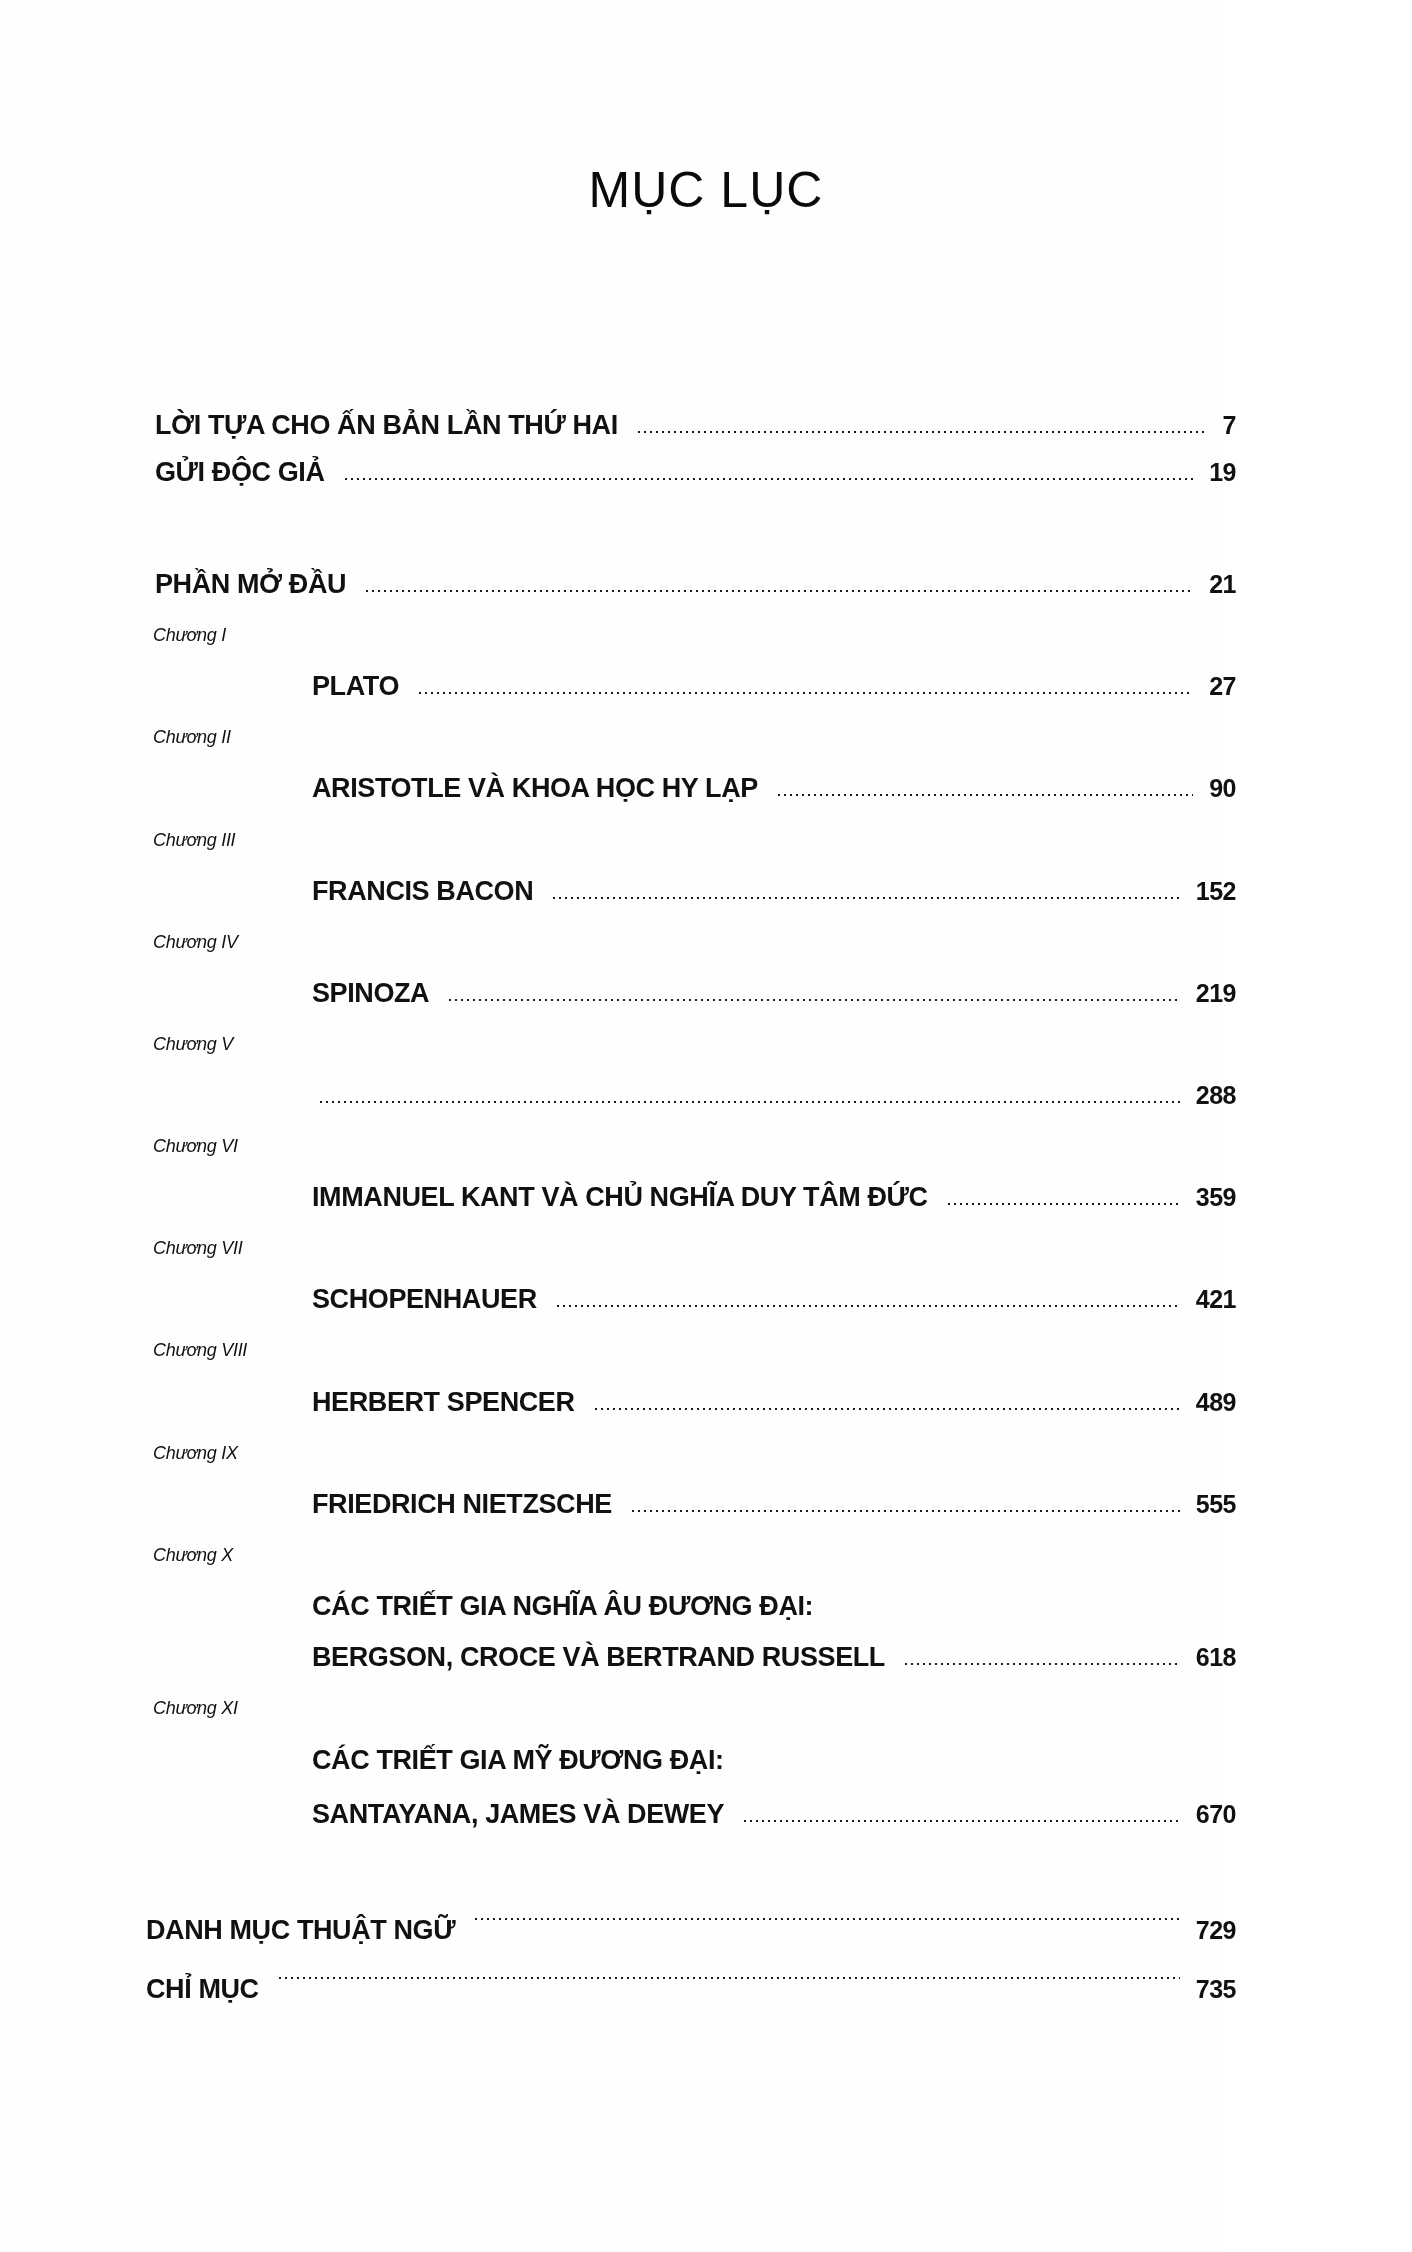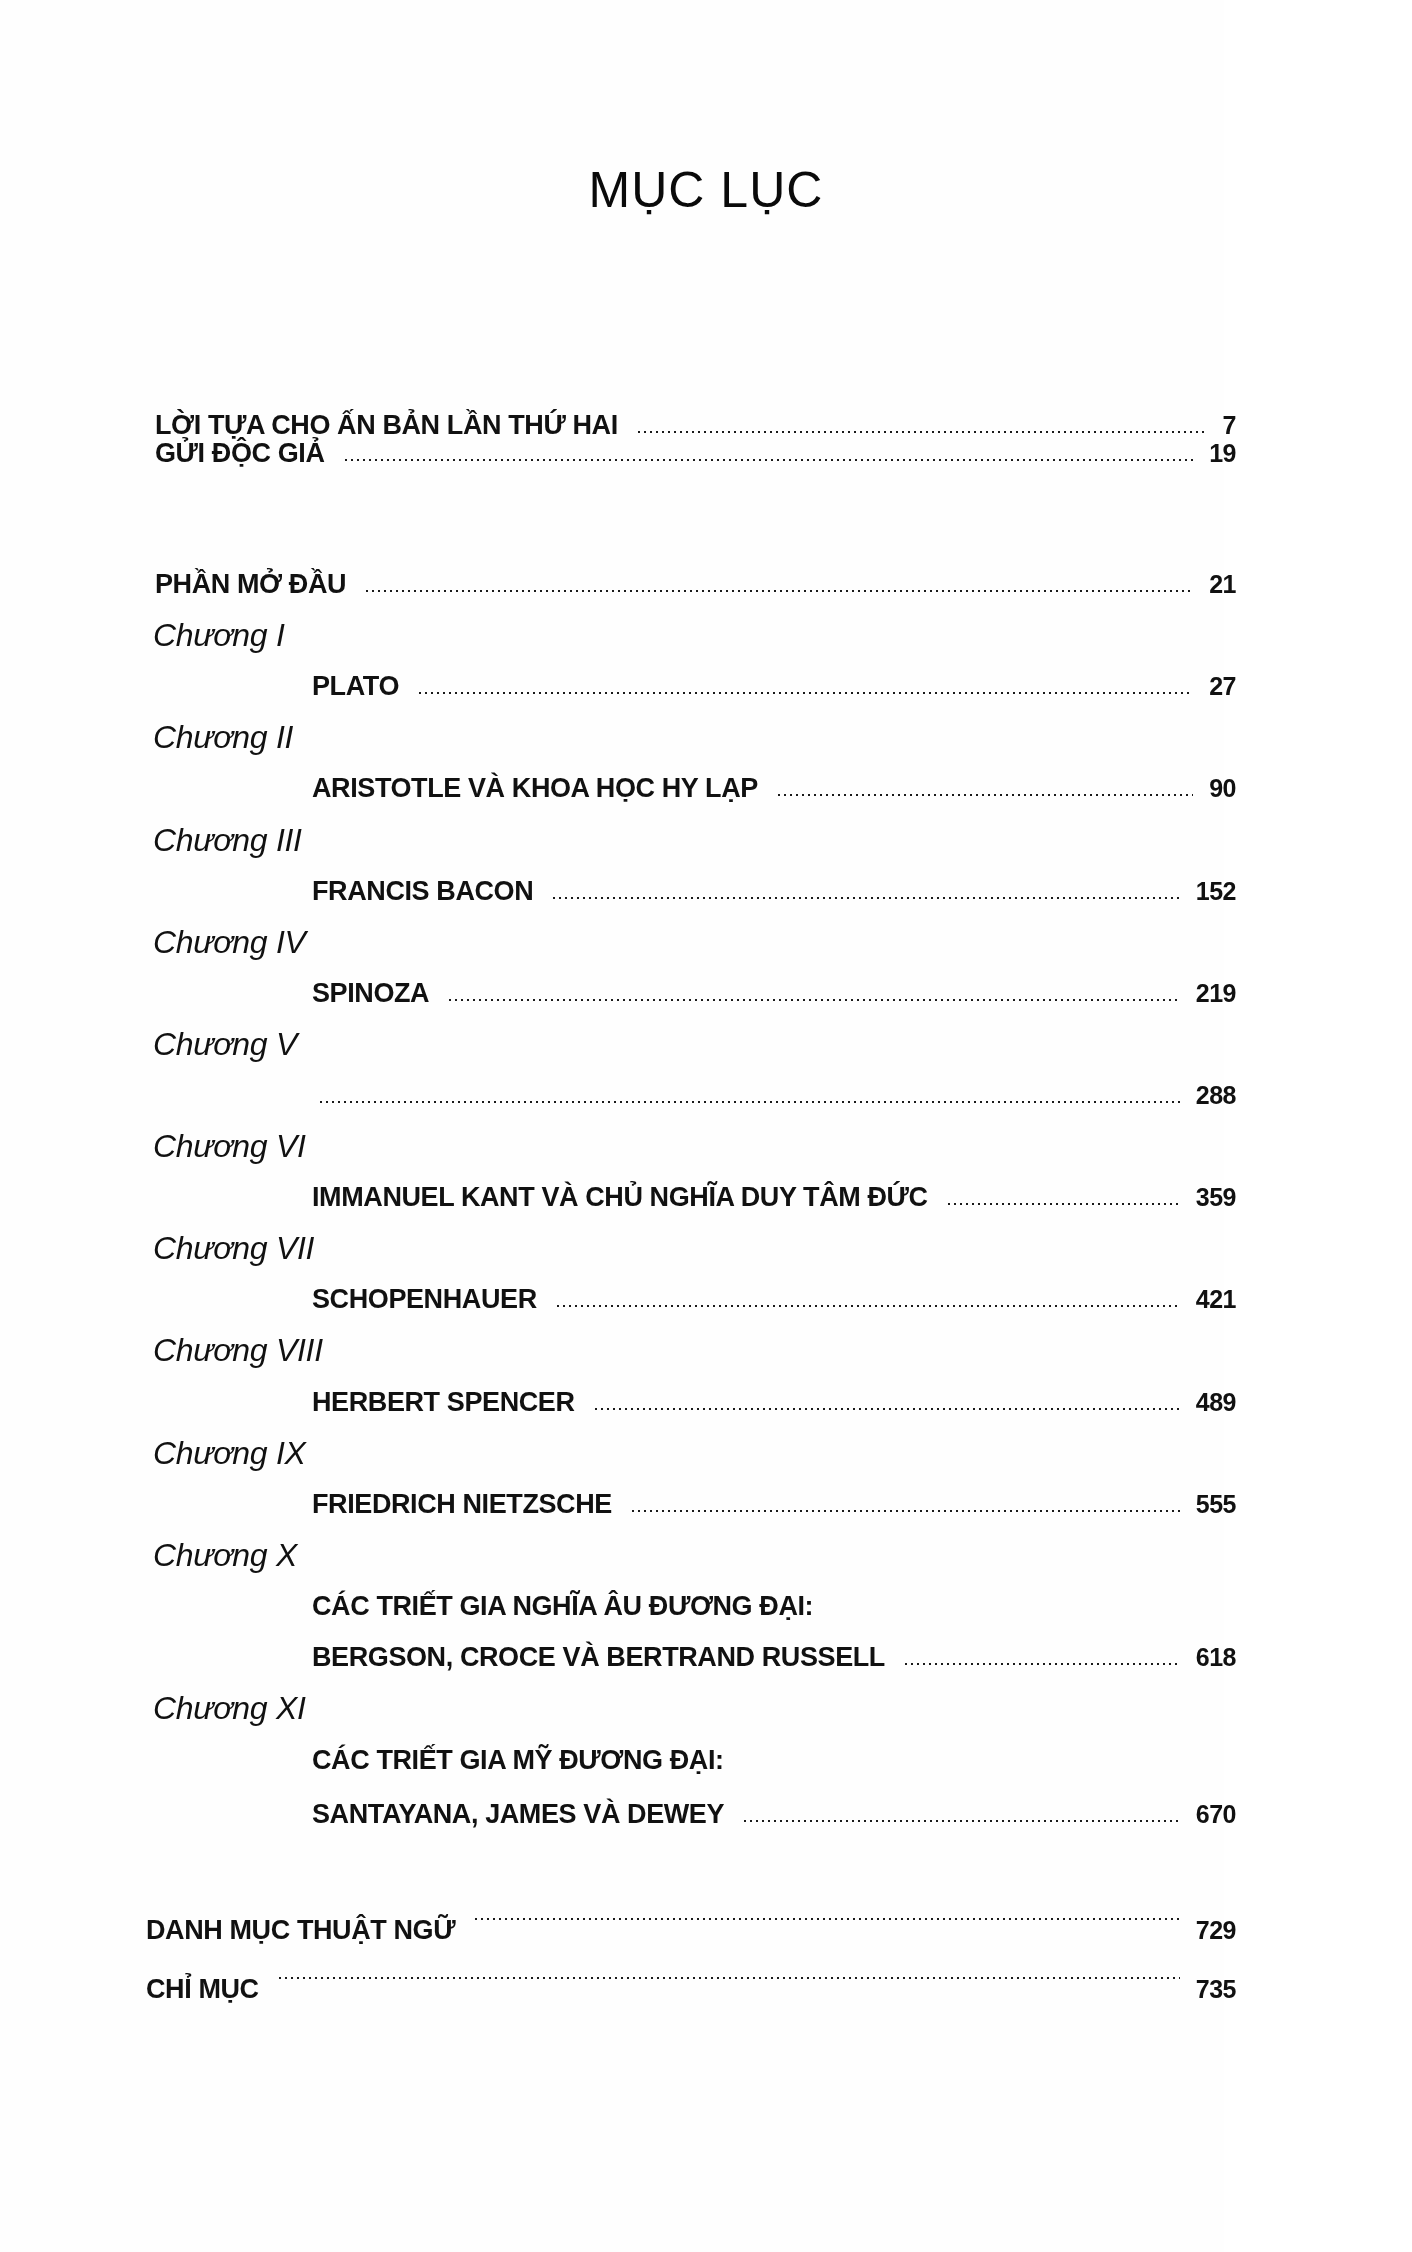--- a/index.html
+++ b/index.html
@@ -11,36 +11,36 @@
   .row { position: absolute; display: flex; align-items: baseline; height: 34px;
          font-size: 27px; line-height: 34px; white-space: nowrap; gap: 12px; }
   .row.main { left: 155px; width: 1081px; }
   .row.sub  { left: 312px; width: 924px; }
   .row .label { font-weight: 700; letter-spacing: -0.4px; flex: 0 0 auto; }
   .row .dots { flex: 1 1 auto; height: 8px; margin: 0 4px 0 6px; align-self: baseline;
                background-image: radial-gradient(circle, #1a1a1a 1.1px, transparent 1.4px);
                background-size: 6px 6px; background-repeat: repeat-x; background-position: left 2px;
                transform: translateY(1px); }
   .row .page-num { flex: 0 0 auto; font-size: 25px; font-weight: 600; letter-spacing: -0.5px; }
-  .chapter { position: absolute; left: 153px; font-size: 32px; line-height: 34px;
+  .chapter { position: absolute; left: 153px; font-size: 18px; line-height: 34px;
              font-style: italic; font-weight: 400; letter-spacing: -0.3px; }
 </style>
 </head>
 <body>
 
 <div class="page">
 
   <div class="title">MỤC LỤC</div>
 
   <div class="row main" style="top:408px">
     <span class="label">LỜI TỰA CHO ẤN BẢN LẦN THỨ HAI</span>
     <span class="dots"></span>
     <span class="page-num">7</span>
   </div>
-  <div class="row main" style="top:436px">
+  <div class="row main" style="top:455px">
     <span class="label">GỬI ĐỘC GIẢ</span>
     <span class="dots"></span>
     <span class="page-num">19</span>
   </div>
 
   <div class="row main" style="top:567px">
     <span class="label">PHẦN MỞ ĐẦU</span>
     <span class="dots"></span>
     <span class="page-num">21</span>
   </div>

